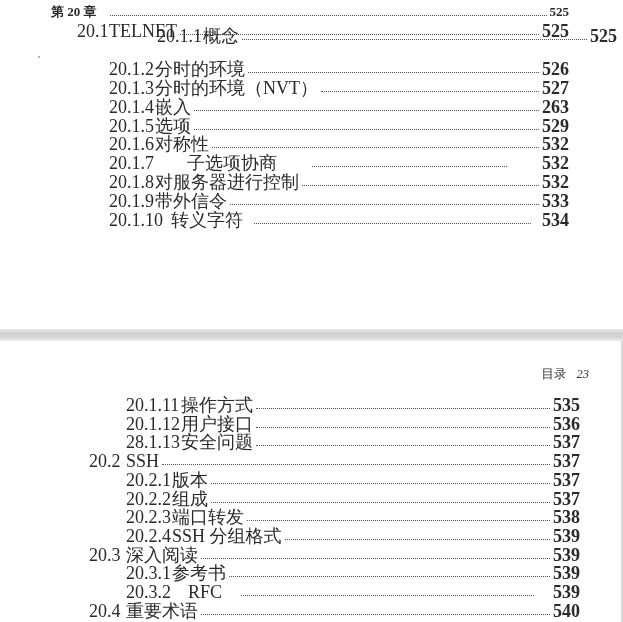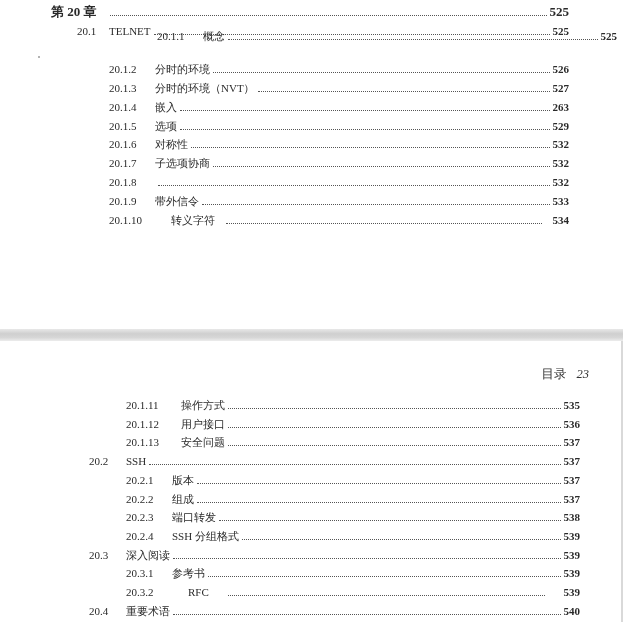--- a/index.html
+++ b/index.html
@@ -11,21 +11,21 @@
     .page { position: absolute; left: 0; width: 623px; background: #fff; }
     .page-top { top: 0; height: 329px; }
     .page-bottom { top: 341px; height: 281px; border-right: 2px solid #d9d9d9; box-sizing: border-box; }
     .divider {
       position: absolute; left: 0; top: 329px; width: 623px; height: 12px;
       background: linear-gradient(#e8e8e8, #cfcfcf 40%, #d6d6d6 70%, #ececec);
     }
     .speck { position: absolute; left: 38px; top: 56px; width: 2px; height: 2px; background: #9a9a9a; border-radius: 1px; }
     .row {
       position: absolute; height: 18px; display: flex; align-items: flex-end;
-      font-size: 11px; line-height: 18px; white-space: nowrap;
+      font-size: 18px; line-height: 18px; white-space: nowrap;
     }
     .num { display: inline-block; }
     .title { display: inline-block; }
     .dots {
       flex: 1 1 auto; height: 1px; margin: 0 3px 5px 3px;
       border-bottom: 1.5px dotted #555;
     }
     .page-no { display: inline-block; font-weight: bold; }
     .chapter { font-weight: bold; font-size: 13px; }
     .header {
@@ -82,28 +82,29 @@
         <span class="title">选项</span>
         <span class="dots"></span>
         <span class="page-no">529</span>
       </div>
       <div class="row" style="left: 109px; width: 460px; top: 135.4px;">
         <span class="num" style="width: 46px;">20.1.6</span>
         <span class="title">对称性</span>
         <span class="dots"></span>
         <span class="page-no">532</span>
       </div>
-      <div class="row" style="left: 109px; width: 460px; top: 154.3px;">
+      <div class="row" style="left: 109px; width: 460px; top: 154.3px; gap: 32px;">
         <span class="num" style="width: 46px;">20.1.7</span>
         <span class="title">子选项协商</span>
         <span class="dots"></span>
         <span class="page-no">532</span>
       </div>
       <div class="row" style="left: 109px; width: 460px; top: 173.2px;">
         <span class="num" style="width: 46px;">20.1.8</span>
+        <span class="title">对服务器进行控制</span>
         <span class="dots"></span>
         <span class="page-no">532</span>
       </div>
       <div class="row" style="left: 109px; width: 460px; top: 192.1px;">
         <span class="num" style="width: 46px;">20.1.9</span>
         <span class="title">带外信令</span>
         <span class="dots"></span>
         <span class="page-no">533</span>
       </div>
       <div class="row" style="left: 109px; width: 460px; top: 211px; gap: 8px;">
@@ -131,21 +132,21 @@
       <span class="dots"></span>
       <span class="page-no">535</span>
     </div>
     <div class="row" style="left: 126px; width: 454px; top: 414.7px;">
       <span class="num" style="width: 55px;">20.1.12</span>
       <span class="title">用户接口</span>
       <span class="dots"></span>
       <span class="page-no">536</span>
     </div>
     <div class="row" style="left: 126px; width: 454px; top: 433.4px;">
-      <span class="num" style="width: 55px;">20.1.13</span>
+      <span class="num" style="width: 55px;">28.1.13</span>
       <span class="title">安全问题</span>
       <span class="dots"></span>
       <span class="page-no">537</span>
     </div>
     <div class="row" style="left: 89px; width: 491px; top: 452.1px;">
       <span class="num" style="width: 37px;">20.2</span>
       <span class="title">SSH</span>
       <span class="dots"></span>
       <span class="page-no">537</span>
     </div>

